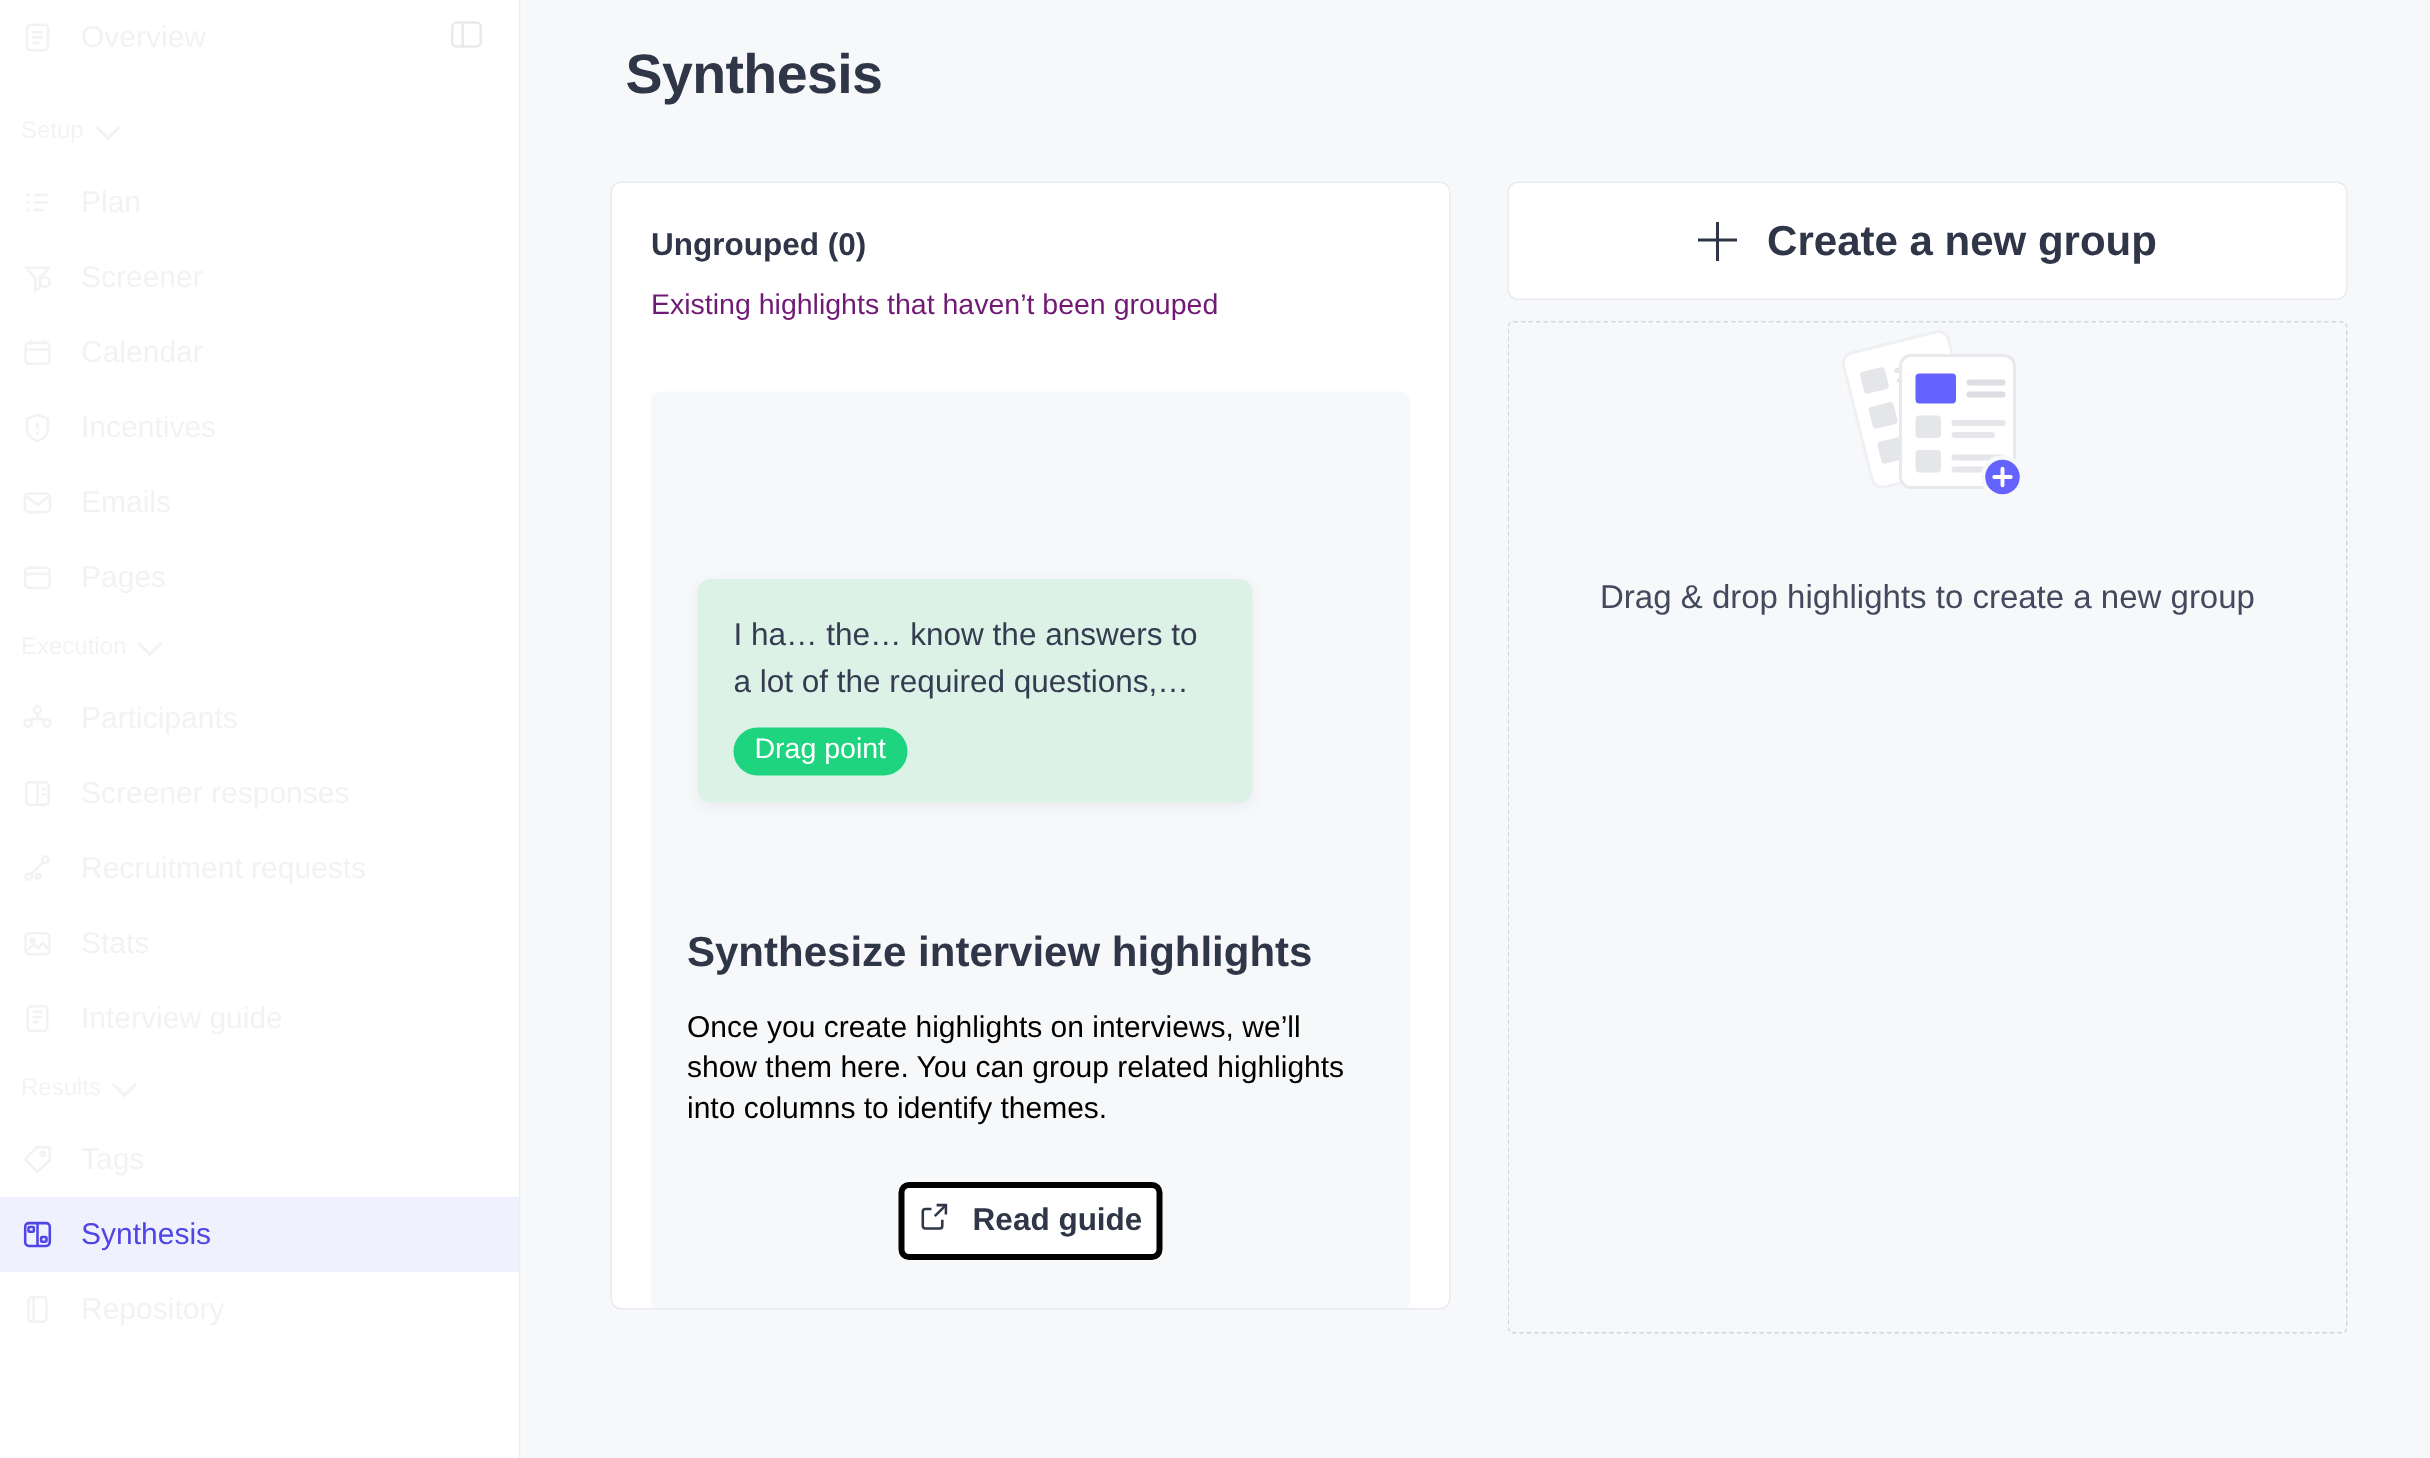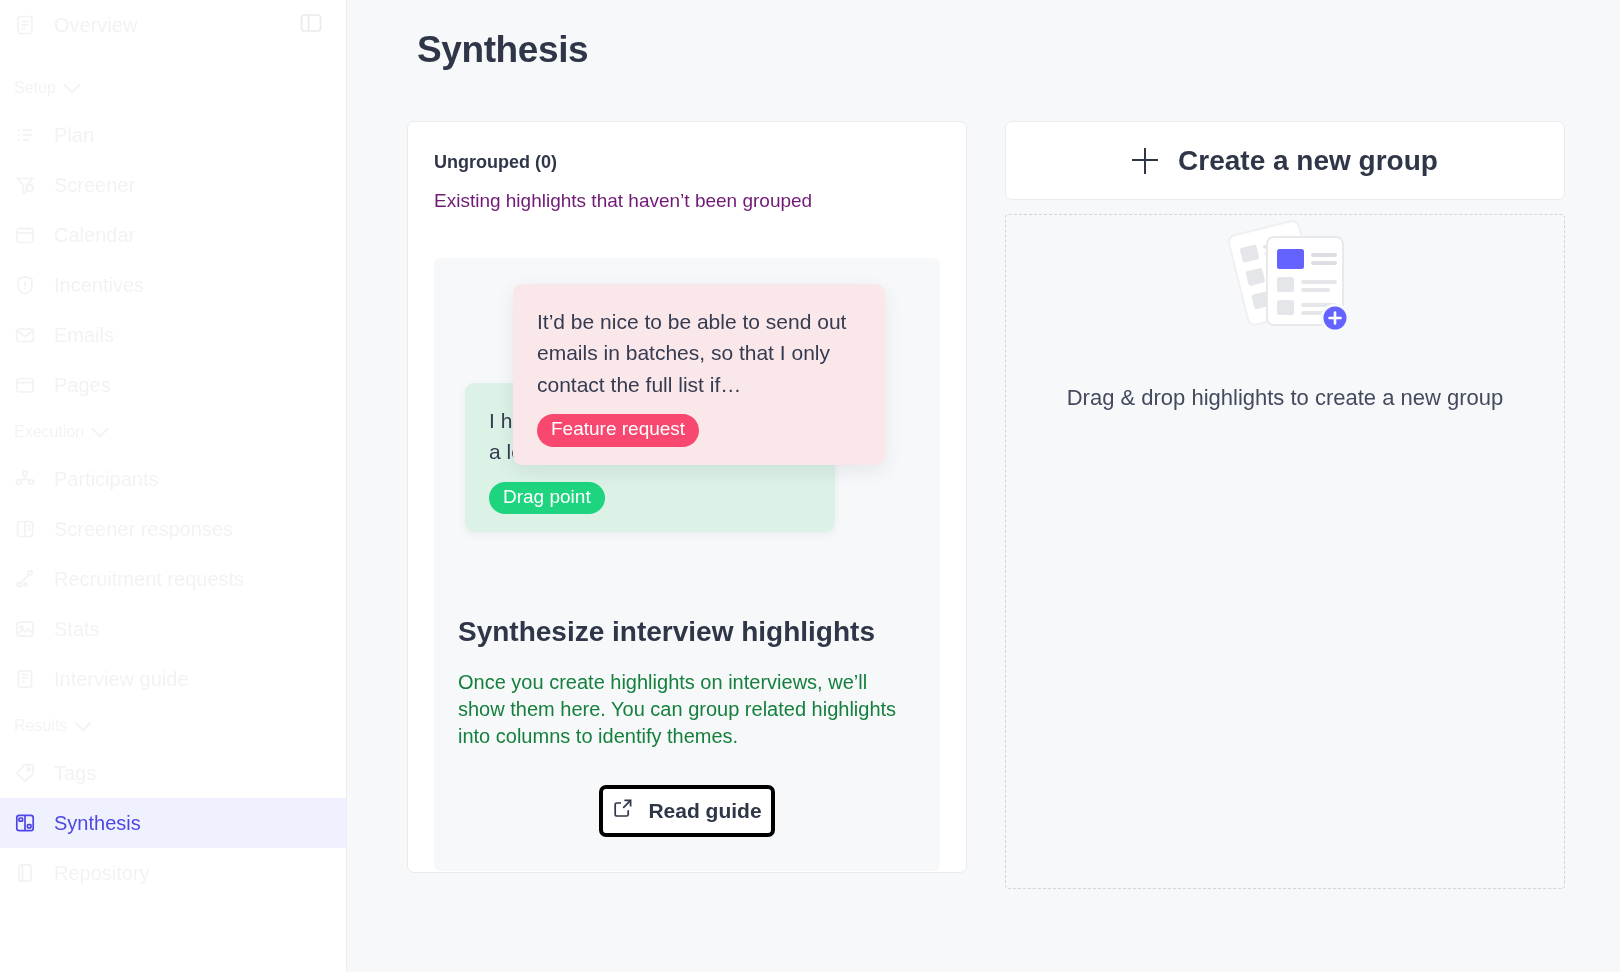--- a/index.html
+++ b/index.html
@@ -122,21 +122,21 @@
     background: #ffffff;
     border: 1px solid #e9ebf0;
     border-radius: 7px;
     padding: 30px 26px 0 26px;
     height: 752px;
     overflow: hidden;
     position: relative;
   }
 
   .col-head-title {
-    font-size: 18px;
+    font-size: 21px;
     font-weight: bold;
     color: #2f3648;
   }
   .col-head-sub {
     font-size: 19px;
     color: #701a75;
     margin-top: 17px;
   }
 
   .empty-panel {
@@ -193,21 +193,21 @@
   }
   .promo-title {
     font-size: 28px;
     font-weight: bold;
     color: #2f3648;
     margin-top: 14px;
   }
   .promo-body {
     font-size: 20px;
     line-height: 1.36;
-    color: #15803d;
+    color: #000000;
     margin-top: 21px;
     max-width: 455px;
   }
 
   .read-guide {
     margin: 34px auto 0 auto;
     display: flex;
     align-items: center;
     justify-content: center;
     gap: 14px;
@@ -490,24 +490,20 @@
 
         <div class="empty-panel">
 
           <div class="cards-stage">
 
             <div class="hl-card hl-green z1">
               <div>I ha… the… know the answers to a lot of the required questions,…</div>
               <span class="pill" style="background:#1ed47e">Drag point</span>
             </div>
 
-            <div class="hl-card hl-pink">
-              <div>It’d be nice to be able to send out emails in batches, so that I only contact the full list if…</div>
-              <span class="pill" style="background:#f8486f">Feature request</span>
-            </div>
 
           </div>
 
           <div class="promo">
             <div class="promo-title">Synthesize interview highlights</div>
             <div class="promo-body">Once you create highlights on interviews, we’ll show them here. You can group related highlights into columns to identify themes.</div>
 
             <button class="read-guide">
               <span>
                 <svg width="22" height="22" viewBox="0 0 22 22" aria-hidden="true">

